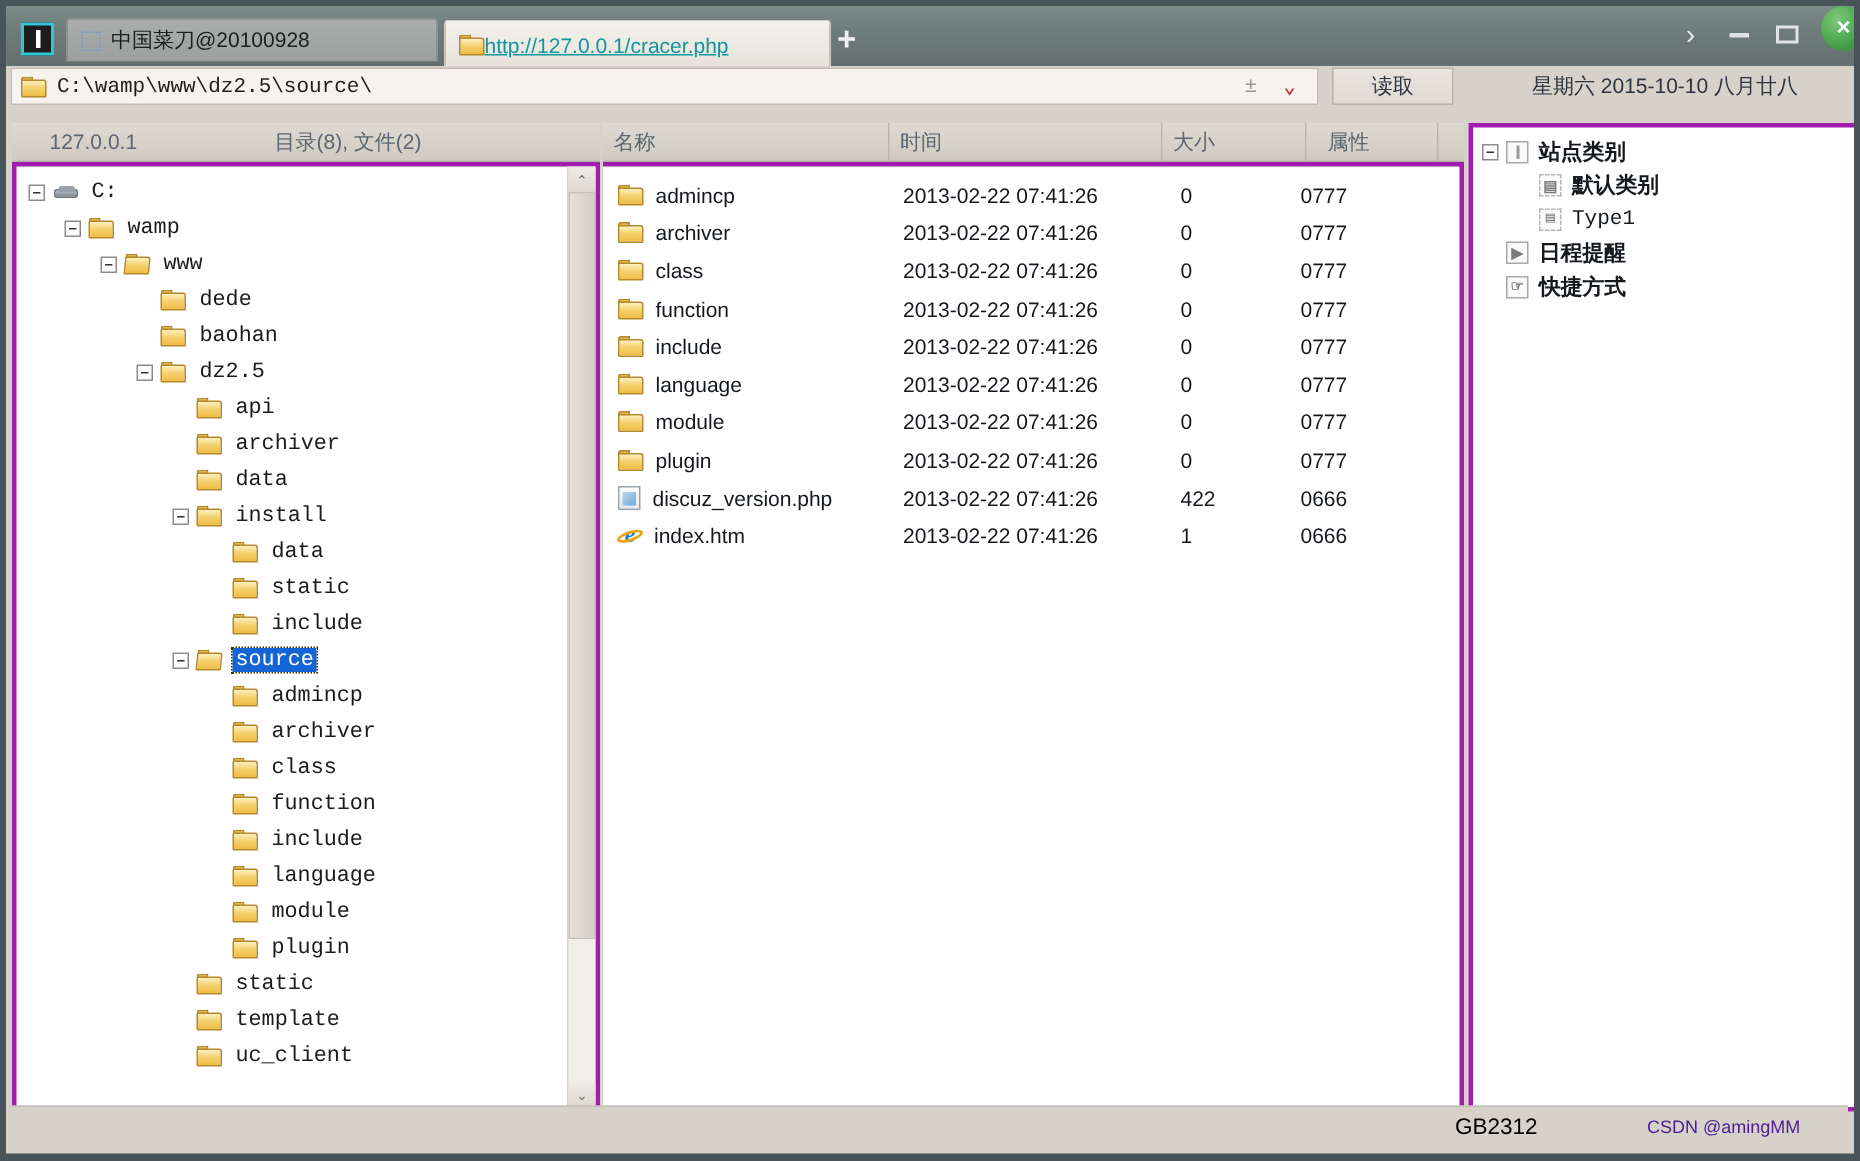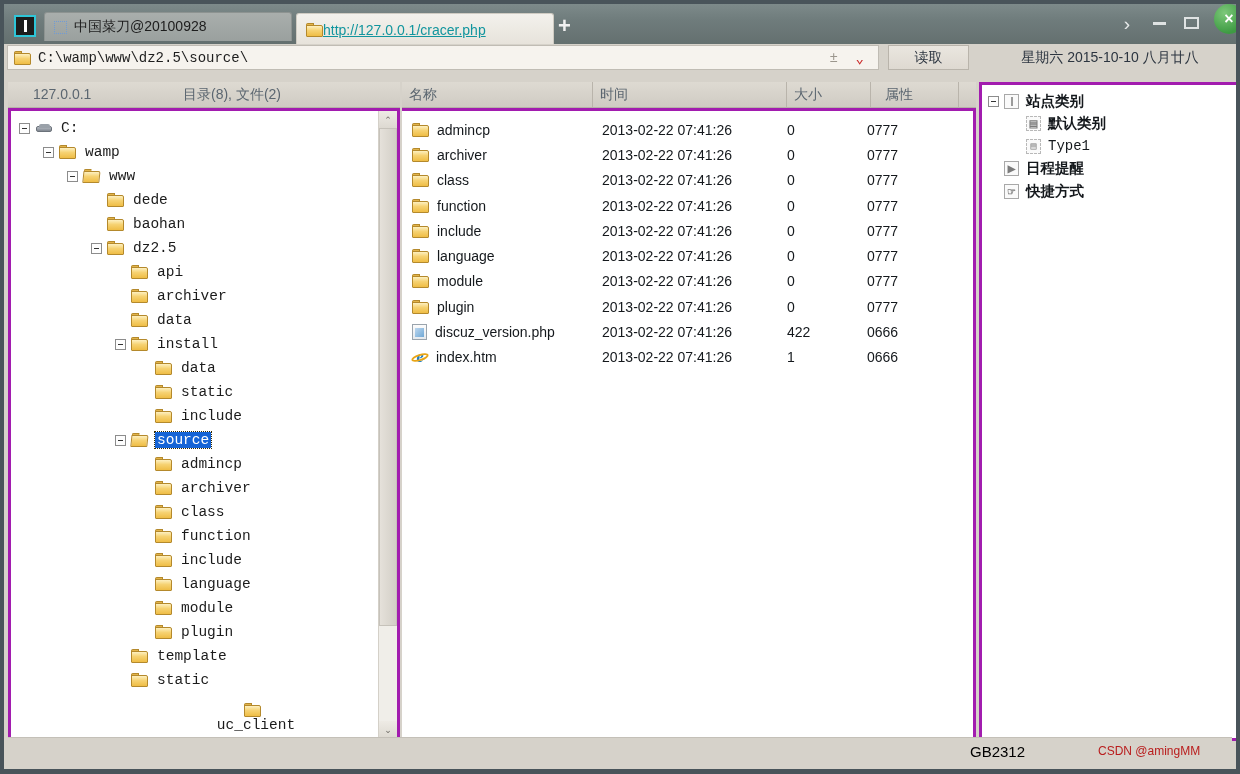--- a/index.html
+++ b/index.html
@@ -431,21 +431,21 @@
   .encoding {
     position: absolute;
     left: 962px;
     font-size: 15px;
     color: #000000;
   }
   .watermark {
     position: absolute;
     left: 1090px;
     font-size: 12px;
-    color: #b91c1c;
+    color: #4c1d95;
     text-align: center;
   }
 </style>
 </head>
 <body>
 
 <div id="app">
 
   <div class="titlebar">
     <div class="app-icon">
@@ -484,21 +484,21 @@
   </div>
 
   <div class="colhdr left">
     <div class="cell" style="left:18px;width:150px;">127.0.0.1</div>
     <div class="cell" style="left:168px;width:224px;">目录(8), 文件(2)</div>
   </div>
 
   <div class="colhdr right">
     <div class="cell" style="left:0px;width:190px;">名称</div>
     <div class="cell div" style="left:190px;width:190px;">时间</div>
-    <div class="cell div" style="left:384px;width:88px;">大小</div>
+    <div class="cell div" style="left:372px;width:88px;">大小</div>
     <div class="cell div" style="left:468px;width:88px;padding-left:14px;">属性</div>
     <div class="cell div" style="left:556px;width:18px;"></div>
   </div>
 
   <div class="panel" id="tree-panel">
     <div id="tree-rows" style="padding:5px 0 0 8px;">
         <div class="trow" style="padding-left: 0px;">
           <span class="expander"></span>
           <span class="drive-ico"></span>
           <span class="lbl">C:</span>
@@ -604,28 +604,28 @@
           <span class="lbl">module</span>
         </div>
         <div class="trow" style="padding-left: 120px;">
           <span class="expander empty"></span>
           <span class="folder-ico"></span>
           <span class="lbl">plugin</span>
         </div>
         <div class="trow" style="padding-left: 96px;">
           <span class="expander empty"></span>
           <span class="folder-ico"></span>
+          <span class="lbl">static</span>
+        </div>
+        <div class="trow" style="padding-left: 96px;">
+          <span class="expander empty"></span>
+          <span class="folder-ico"></span>
           <span class="lbl">template</span>
         </div>
         <div class="trow" style="padding-left: 96px;">
-          <span class="expander empty"></span>
-          <span class="folder-ico"></span>
-          <span class="lbl">static</span>
-        </div>
-        <div class="trow" style="padding-left: 96px; flex-direction: column;">
           <span class="expander empty"></span>
           <span class="folder-ico"></span>
           <span class="lbl">uc_client</span>
         </div>
         <div class="trow" style="padding-left: 96px;">
           <span class="lbl"></span>
         </div>
       </div>
     <div class="vscroll">
       <div class="sb-btn up">⌃</div>

